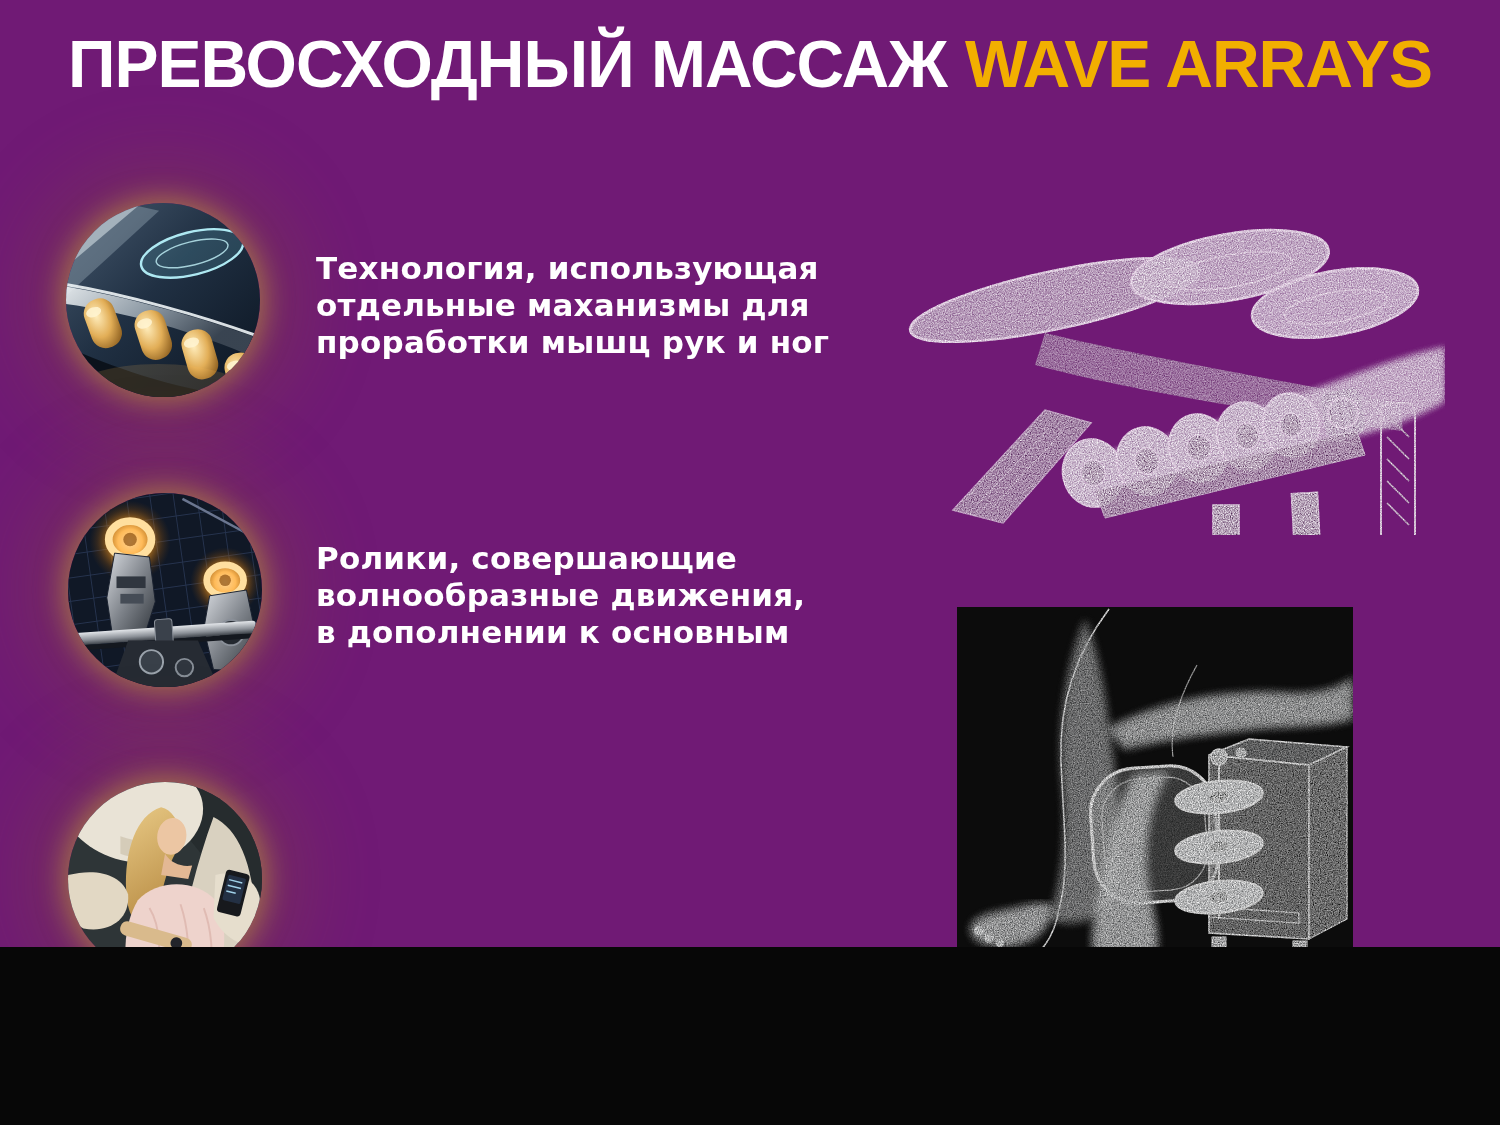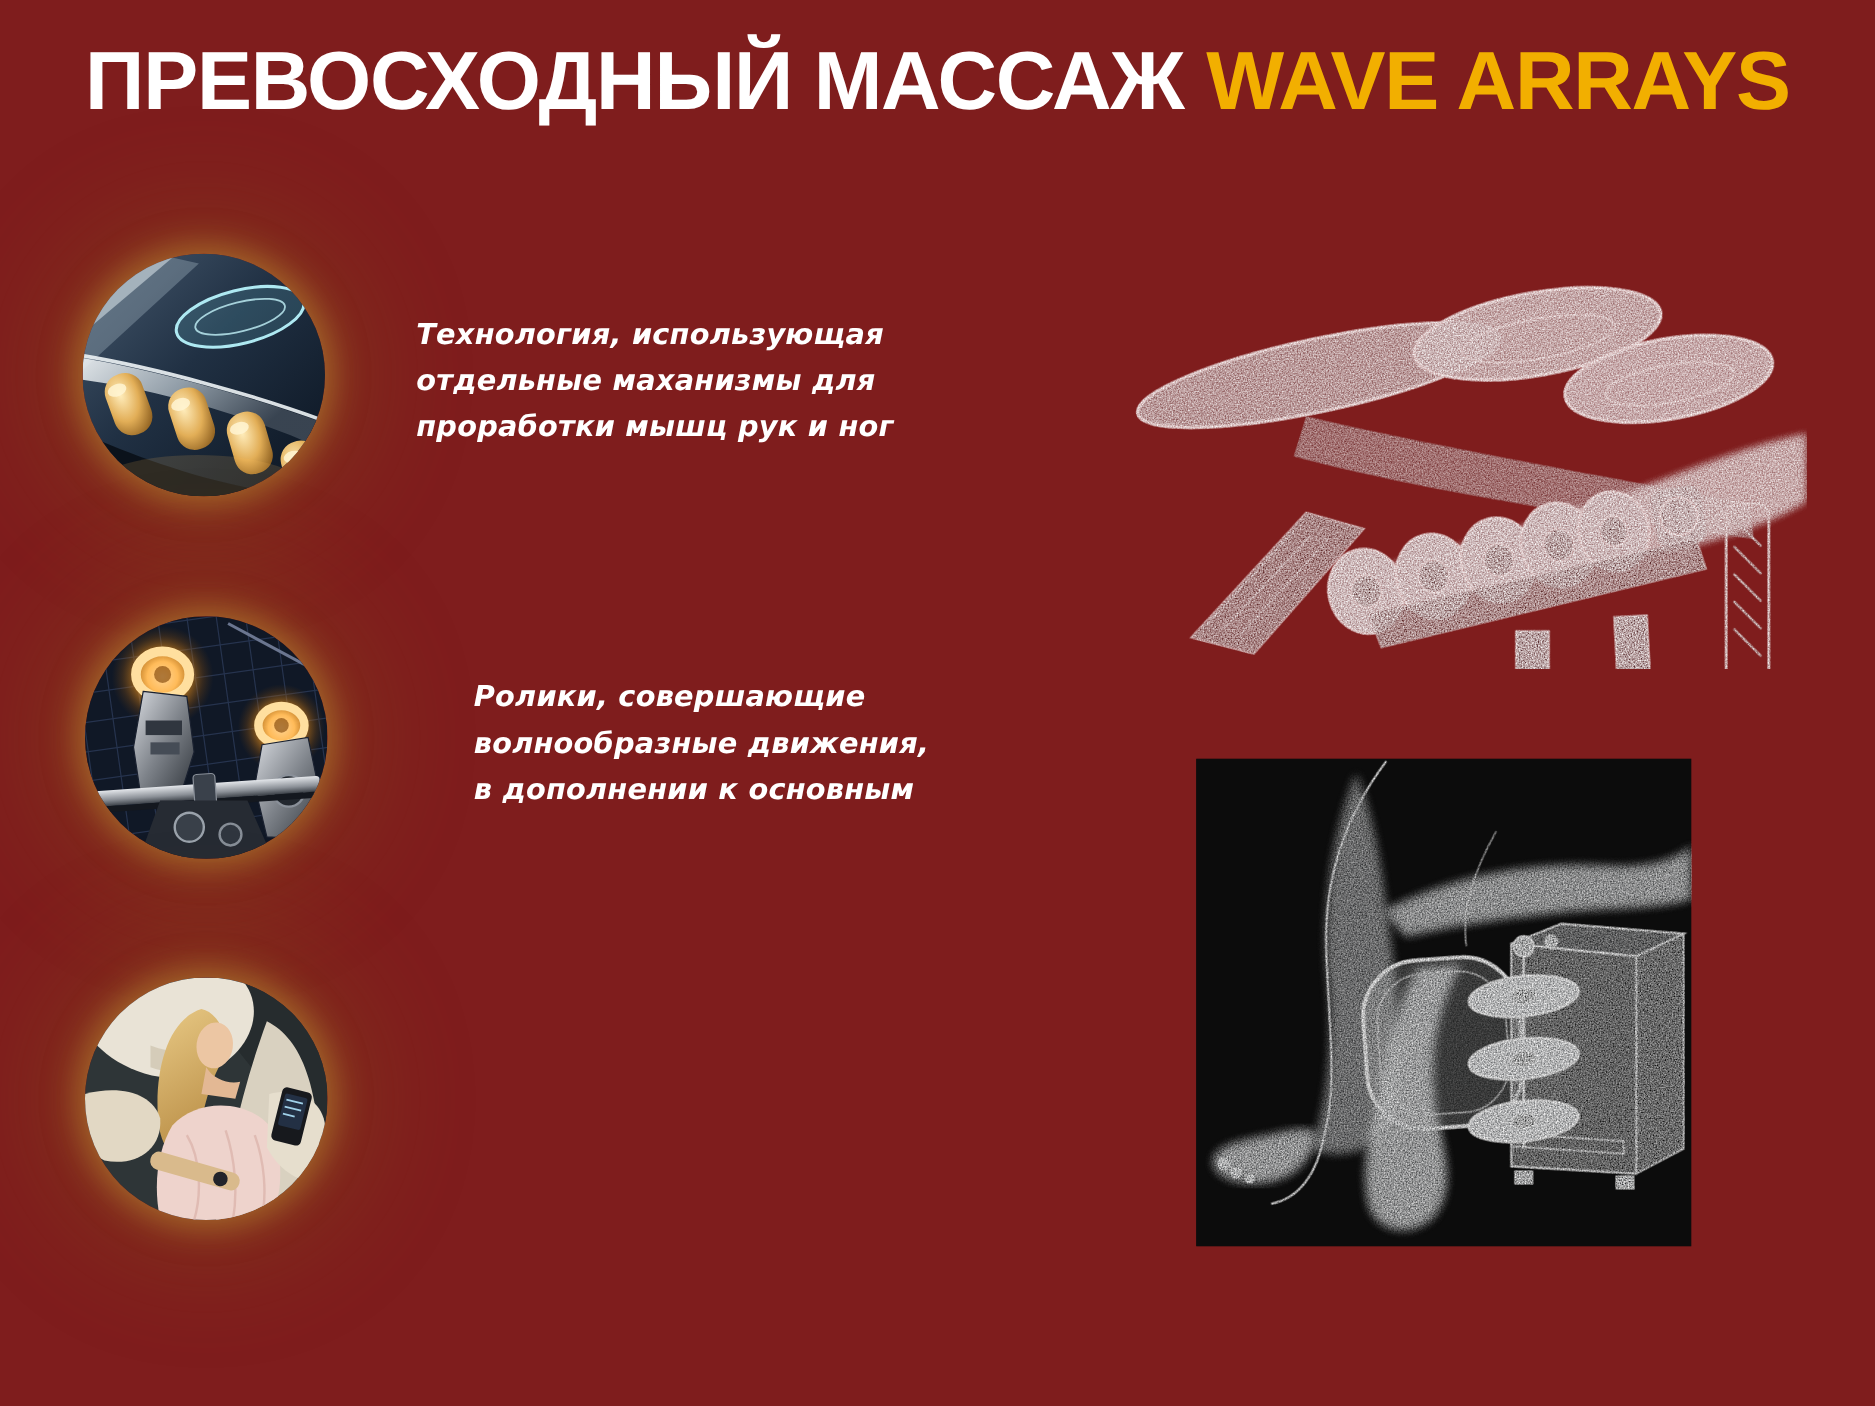--- a/index.html
+++ b/index.html
@@ -1,33 +1,33 @@
 <!DOCTYPE html>
 <html><head>
 <meta charset="utf-8">
 <style>
   html,body{margin:0;padding:0;background:#070707;}
-  .canvas{position:relative;width:1500px;height:1125px;background:#7f1d1d;overflow:hidden;
+  .canvas{position:relative;width:1500px;height:947px;background:#701a75;overflow:hidden;
           font-family:"DejaVu Sans","Liberation Sans",sans-serif;}
   
   .title{position:absolute;top:26px;left:0;width:100%;margin:0;text-align:center;
          font-family:"Liberation Sans",sans-serif;font-weight:800;font-size:66px;
          letter-spacing:-1px;color:#ffffff;text-transform:uppercase;white-space:nowrap;}
   .title .accent{color:#F2AF00;margin-left:18px;}
   
   .photo{position:absolute;left:66px;width:194px;height:194px;border-radius:50%;overflow:hidden;
          box-shadow:0 0 26px 6px rgba(204,168,58,.50), 0 0 85px 34px rgba(138,110,28,.26);}
   .photo svg{display:block;width:100%;height:100%;}
   .photo.p1{top:203px;}
   .photo.p2{top:493px;left:68px;}
   .photo.p3{top:782px;left:68px;}
-  .feature-text{position:absolute;left:333px;margin:0;color:#ffffff;font-size:23px;line-height:37px;
+  .feature-text{position:absolute;left:316px;margin:0;color:#ffffff;font-size:31px;line-height:37px;
                 font-weight:600;letter-spacing:.2px;white-space:pre-line;
-                font-family:"DejaVu Sans","Liberation Sans",sans-serif;font-style:italic;}
-  .t1{top:250px;} .t2{top:540px;margin-left:46px;} .t3{top:844px;}
+                font-family:"DejaVu Sans","Liberation Sans",sans-serif;}
+  .t1{top:250px;} .t2{top:540px;} .t3{top:844px;}
   
   .sketch-top{position:absolute;left:895px;top:205px;width:550px;height:330px;}
   .sketch-bottom{position:absolute;left:957px;top:607px;width:396px;height:390px;background:#0c0c0c;}
   .sketch-top svg,.sketch-bottom svg{display:block;width:100%;height:100%;}
 </style>
 </head>
 <body>
 
 <div class="canvas">
 

